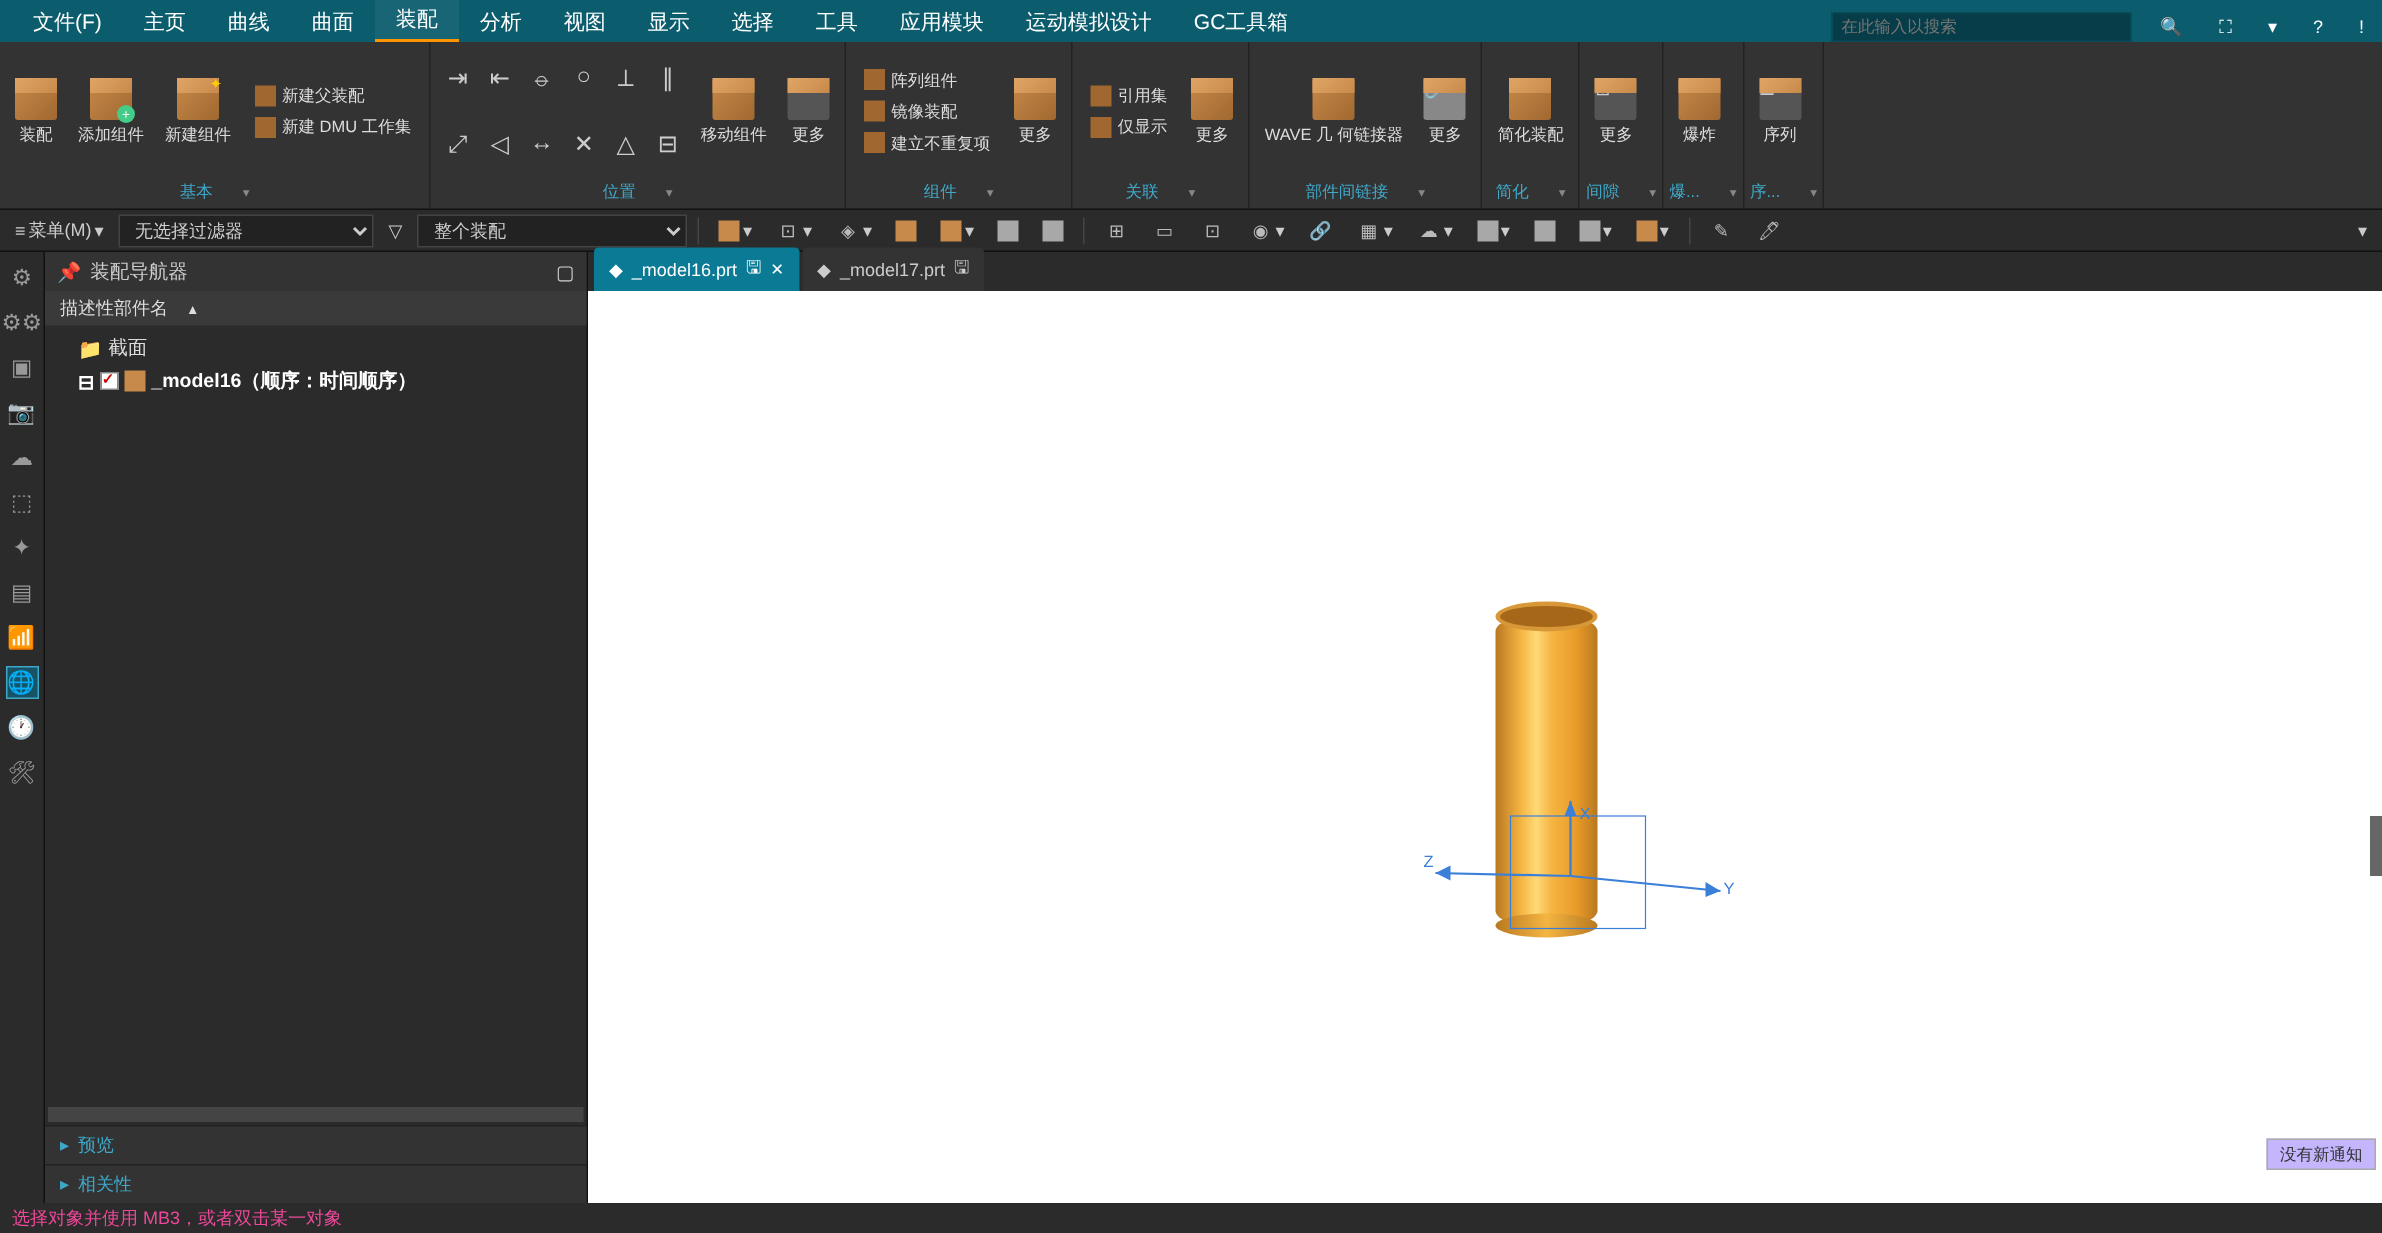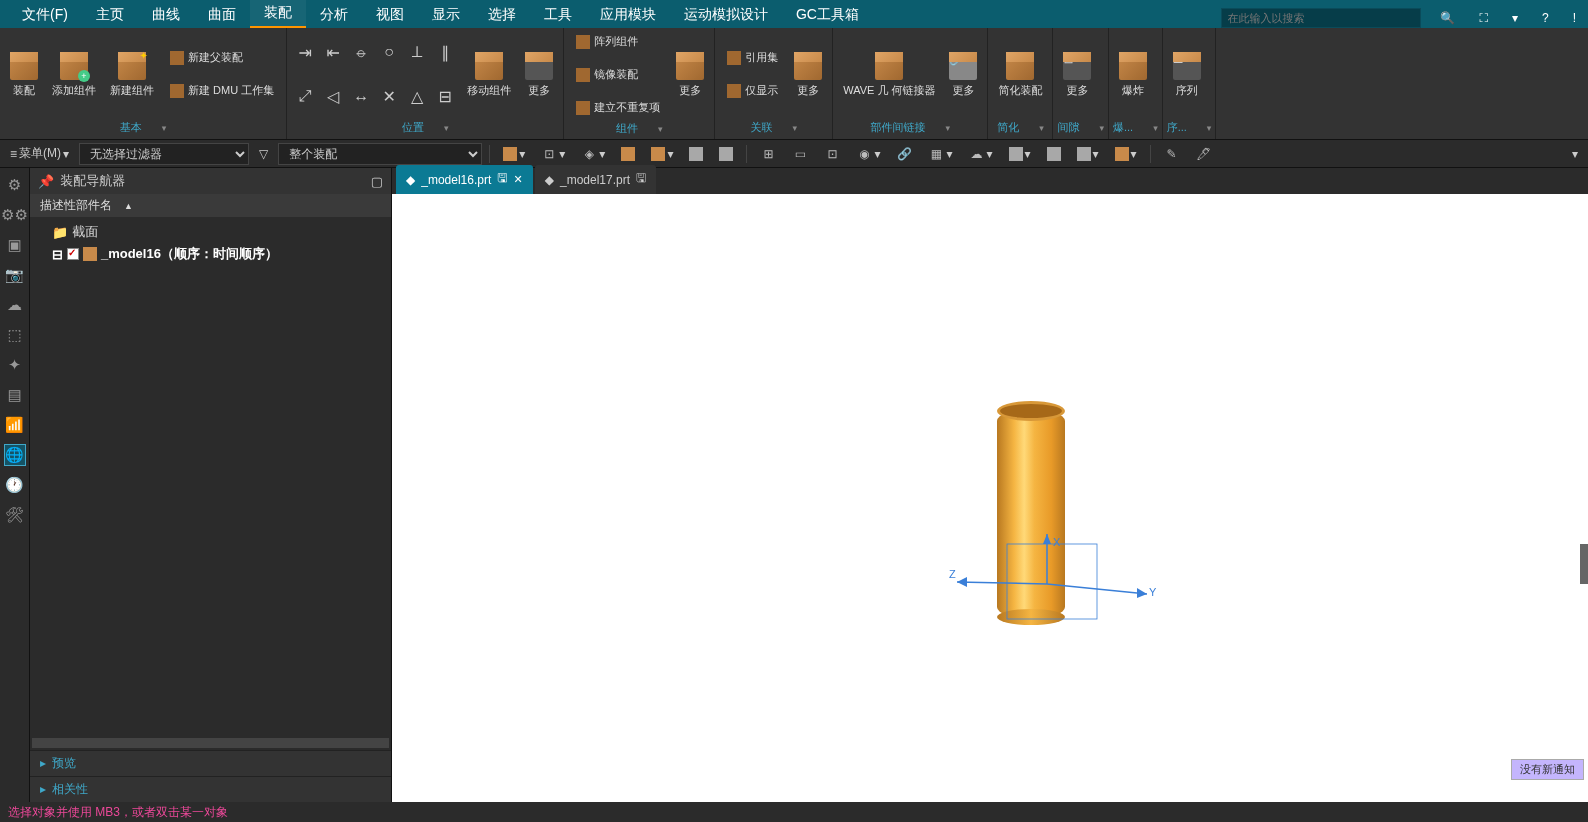--- a/index.html
+++ b/index.html
@@ -14,21 +14,21 @@
 
 .ribbon { background: #333; display: flex; border-bottom: 1px solid #111; height: 112px; }
 .ribbon-group { display: flex; flex-direction: column; border-right: 1px solid #222; padding: 2px 4px; }
 .ribbon-buttons { display: flex; flex: 1; gap: 2px; }
 .ribbon-big-btn { display: flex; flex-direction: column; align-items: center; justify-content: center; padding: 4px 6px; cursor: pointer; min-width: 36px; }
 .ribbon-big-btn .cube-icon { width: 28px; height: 28px; background: linear-gradient(135deg, #c88a4a, #a06830); border-radius: 2px; position: relative; margin-bottom: 4px; }
 .ribbon-big-btn .cube-icon::before { content:""; position:absolute; top:0; left:0; right:0; height:10px; background:linear-gradient(135deg,#e0a566,#c88a4a); }
 .ribbon-big-btn .cube-icon .plus { position:absolute; bottom:-2px; right:-2px; background:#4c8; color:#fff; font-size:9px; width:12px; height:12px; border-radius:50%; text-align:center; line-height:12px; }
 .ribbon-big-btn .cube-icon .star { position:absolute; top:-2px; right:-2px; color:#ffcc00; font-size:10px; }
 .ribbon-big-btn .label { font-size: 11px; color: #ddd; text-align:center; line-height:13px; }
-.ribbon-small-row { display: flex; flex-direction: column; justify-content: center; gap: 14px; padding: 2px 4px; }
+.ribbon-small-row { display: flex; flex-direction: column; justify-content: center; gap: 2px; padding: 2px 4px; }
 .ribbon-small-btn { display: flex; align-items: center; gap: 4px; padding: 2px 4px; cursor: pointer; font-size: 11px; color: #ddd; white-space: nowrap; }
 .small-icon { width: 14px; height: 14px; background: #a06830; display:inline-block; }
 .ribbon-mid-btn { display: flex; align-items: center; justify-content: center; width: 28px; height: 28px; cursor: pointer; color:#ccc; font-size:16px; }
 .ribbon-mid-col { display:flex; flex-direction:column; justify-content:space-around; }
 .ribbon-footer { text-align: center; font-size: 11px; color: #3fa8c9; padding: 2px 0; display:flex; justify-content:center; align-items:center; gap:20px; }
 .ribbon-footer .arrow { color:#888; font-size:9px; }
 
 .toolbar { background: #2b2b2b; height: 28px; display: flex; align-items: center; padding: 0 4px; gap: 4px; border-bottom: 1px solid #111; }
 .tb-btn { padding: 2px 6px; cursor: pointer; color: #ccc; display:flex; align-items:center; gap:2px; }
 .tb-select { background: #222; border: 1px solid #444; color: #ccc; padding: 2px 6px; font-size: 12px; }
@@ -296,21 +296,21 @@
         <span>序...</span>
         <span class="arrow">▾</span>
       </div>
   </div>
 </div>
 
 <div class="toolbar">
   <span class="tb-btn">≡ <span>菜单(M)</span> ▾</span>
   <select class="tb-select" style="width:170px"><option>无选择过滤器</option></select>
   <span class="tb-btn">▽</span>
-  <select class="tb-select" style="width:204px"><option>整个装配</option></select>
+  <select class="tb-select" style="width:180px"><option>整个装配</option></select>
   <span class="tb-sep"></span>
   <span class="tb-btn"><span class="tb-cube orange"></span>▾</span>
   <span class="tb-btn"><span class="tb-icon">⊡</span>▾</span>
   <span class="tb-btn"><span class="tb-icon">◈</span>▾</span>
   <span class="tb-btn">
       <span class="tb-cube orange"></span>
     </span>
   <span class="tb-btn"><span class="tb-cube orange"></span>▾</span>
   <span class="tb-btn">
       <span class="tb-cube"></span>

